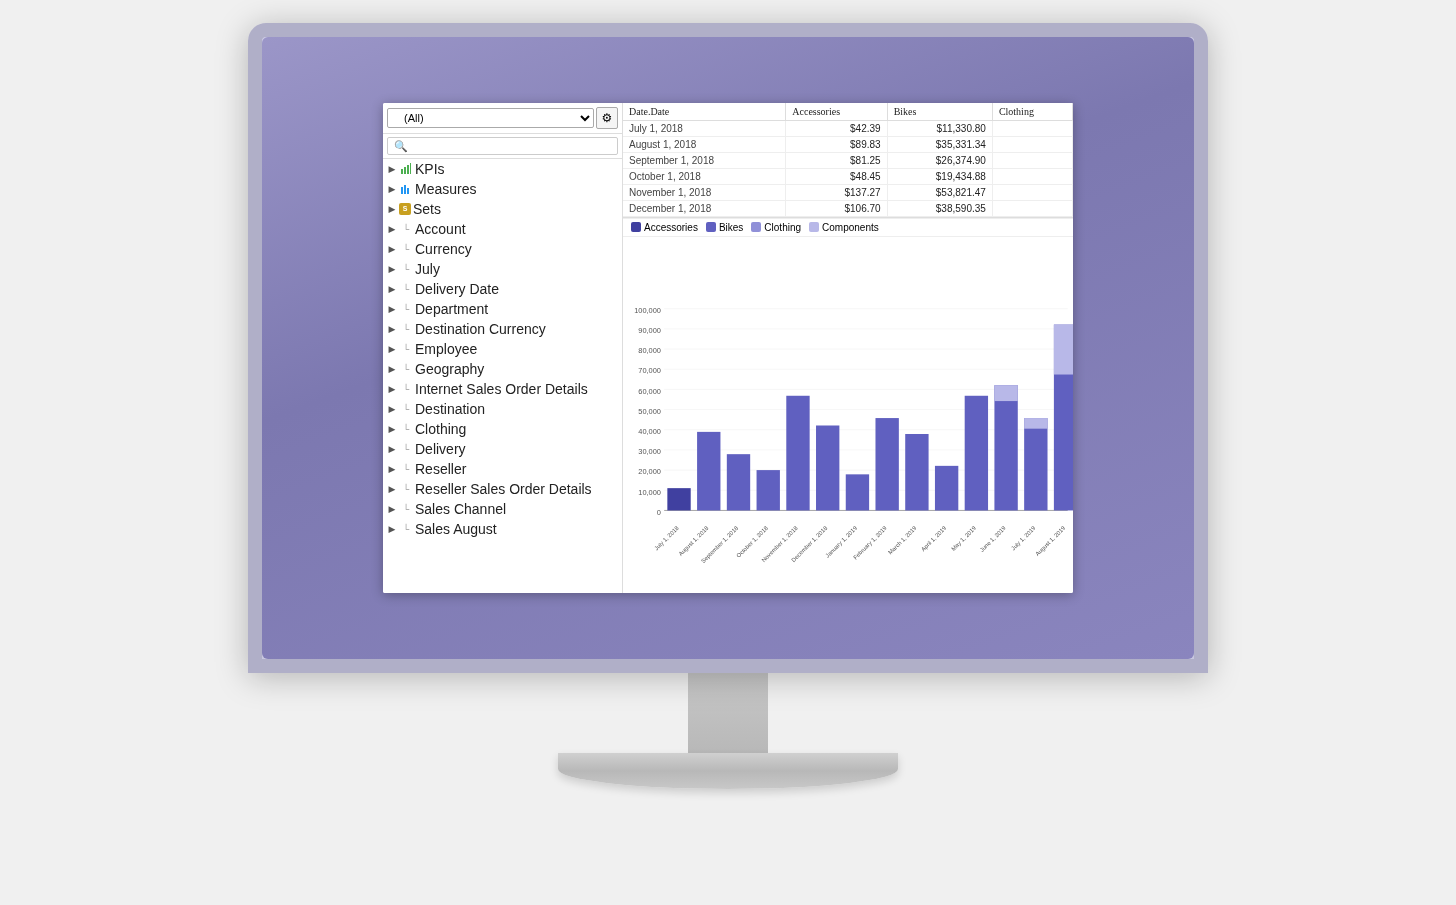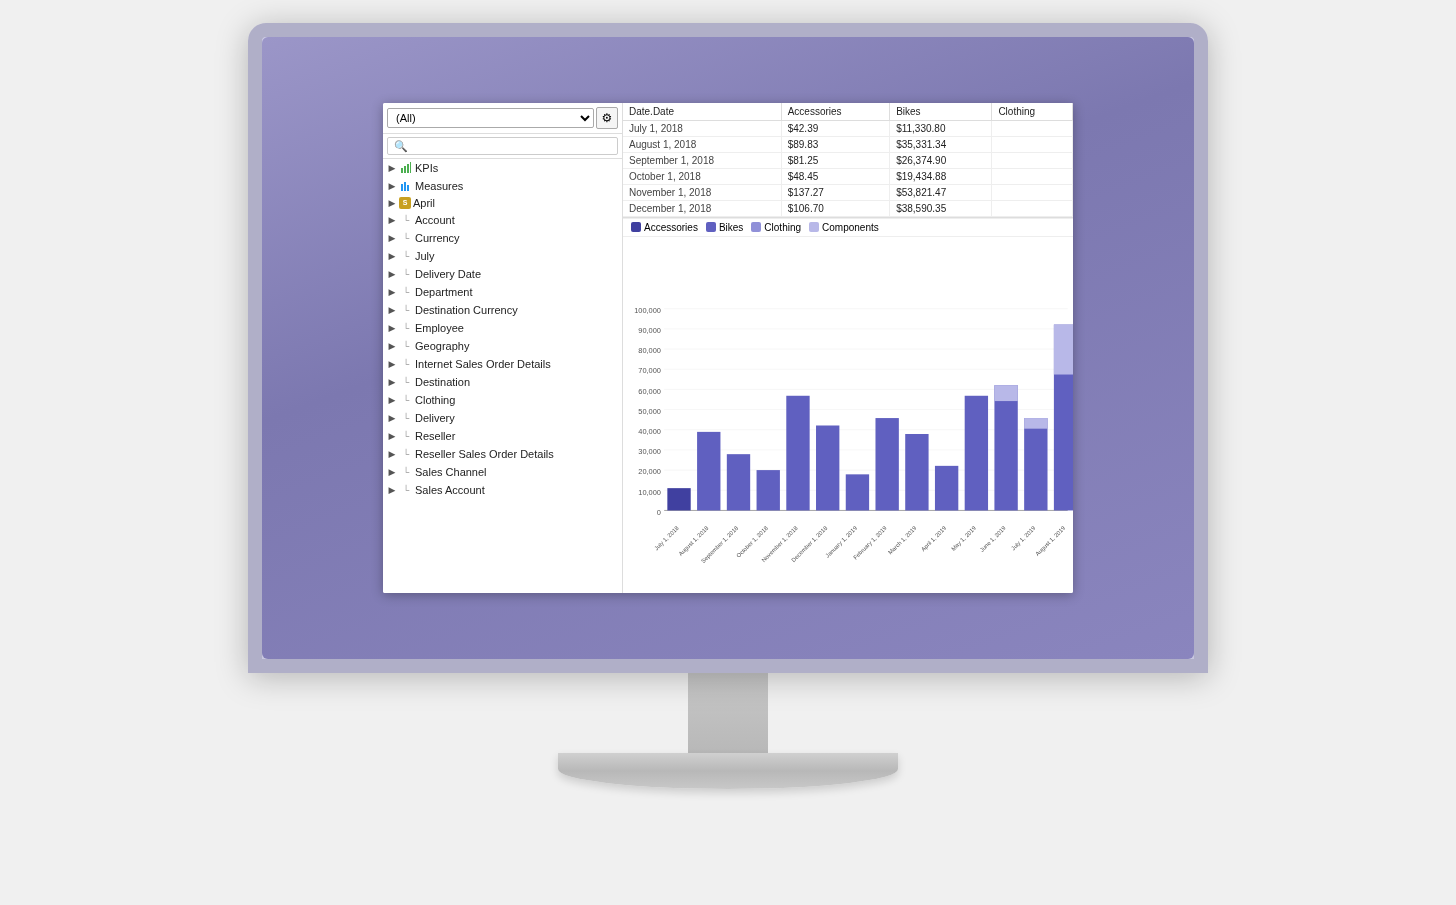--- a/index.html
+++ b/index.html
@@ -90,21 +90,21 @@
       align-items: center;
       padding: 4px 4px;
       border-bottom: 1px solid #ddd;
       gap: 2px;
     }
 
     .dropdown-select {
       flex: 1;
       border: 1px solid #aaa;
       border-radius: 2px;
-      padding: 2px 4px;
+      padding: 2px 12px;
       font-size: 11px;
       background: #fff;
       cursor: pointer;
     }
 
     .gear-btn {
       width: 22px;
       height: 22px;
       border: 1px solid #aaa;
       border-radius: 2px;
@@ -164,21 +164,21 @@
       align-items: center;
       justify-content: center;
       flex-shrink: 0;
       font-size: 9px;
     }
 
     .icon-kpi { color: #4CAF50; }
     .icon-measures { color: #2196F3; }
 
     .field-label {
-      font-size: 11px;
+      font-size: 14px;
       color: #222;
     }
 
     
     .field-list::-webkit-scrollbar { width: 8px; }
     .field-list::-webkit-scrollbar-track { background: #f0f0f0; }
     .field-list::-webkit-scrollbar-thumb { background: #b0b0b0; border-radius: 4px; }
 
     
     .right-panel {
@@ -198,32 +198,33 @@
 
     .data-table th {
       background: #fff;
       border-bottom: 1px solid #ddd;
       border-right: 1px solid #ddd;
       padding: 3px 6px;
       text-align: left;
       font-weight: normal;
       color: #222;
       font-size: 10px;
+      font-family: Liberation Serif, serif;
     }
 
     .data-table td {
       border-bottom: 1px solid #eee;
       border-right: 1px solid #eee;
       padding: 2px 6px;
       font-size: 10px;
       color: #222;
     }
 
     .data-table td.num {
-      text-align: left;
+      text-align: right;
       margin-top: 20px;
     }
 
     .data-table .col-date {
       color: #444;
       font-size: 10px;
     }
 
     
     .chart-legend {
@@ -308,21 +309,21 @@
                   <rect x="4" y="2" width="2" height="9" fill="#2196F3"></rect>
                   <rect x="7" y="5" width="2" height="6" fill="#2196F3"></rect>
                 </svg>
             </span>
             <span class="field-label">Measures</span>
           </div>
 
           <div class="field-item">
             <span class="expand-arrow">▶</span>
             <span class="field-icon" style="background:#c8a020;color:white;border-radius:2px;font-size:7px;font-weight:bold;width:12px;height:12px;display:flex;align-items:center;justify-content:center;">S</span>
-            <span class="field-label">April</span>
+            <span class="field-label">Sets</span>
           </div>
 
           <div class="field-item">
             <span class="expand-arrow">▶</span>
             <span class="field-icon" style="color:#999;font-size:9px;">└</span>
             <span class="field-label">Account</span>
           </div>
 
           <div class="field-item">
             <span class="expand-arrow">▶</span>
@@ -404,21 +405,21 @@
 
           <div class="field-item">
             <span class="expand-arrow">▶</span>
             <span class="field-icon" style="color:#999;font-size:9px;">└</span>
             <span class="field-label">Sales Channel</span>
           </div>
 
           <div class="field-item">
             <span class="expand-arrow">▶</span>
             <span class="field-icon" style="color:#999;font-size:9px;">└</span>
-            <span class="field-label">Sales Account</span>
+            <span class="field-label">Sales August</span>
           </div>
         </div>
       </div>
 
       <div class="right-panel">
 
         <div style="overflow:hidden;border-bottom:1px solid #ddd;">
           <table class="data-table">
             <thead>
               <tr>

